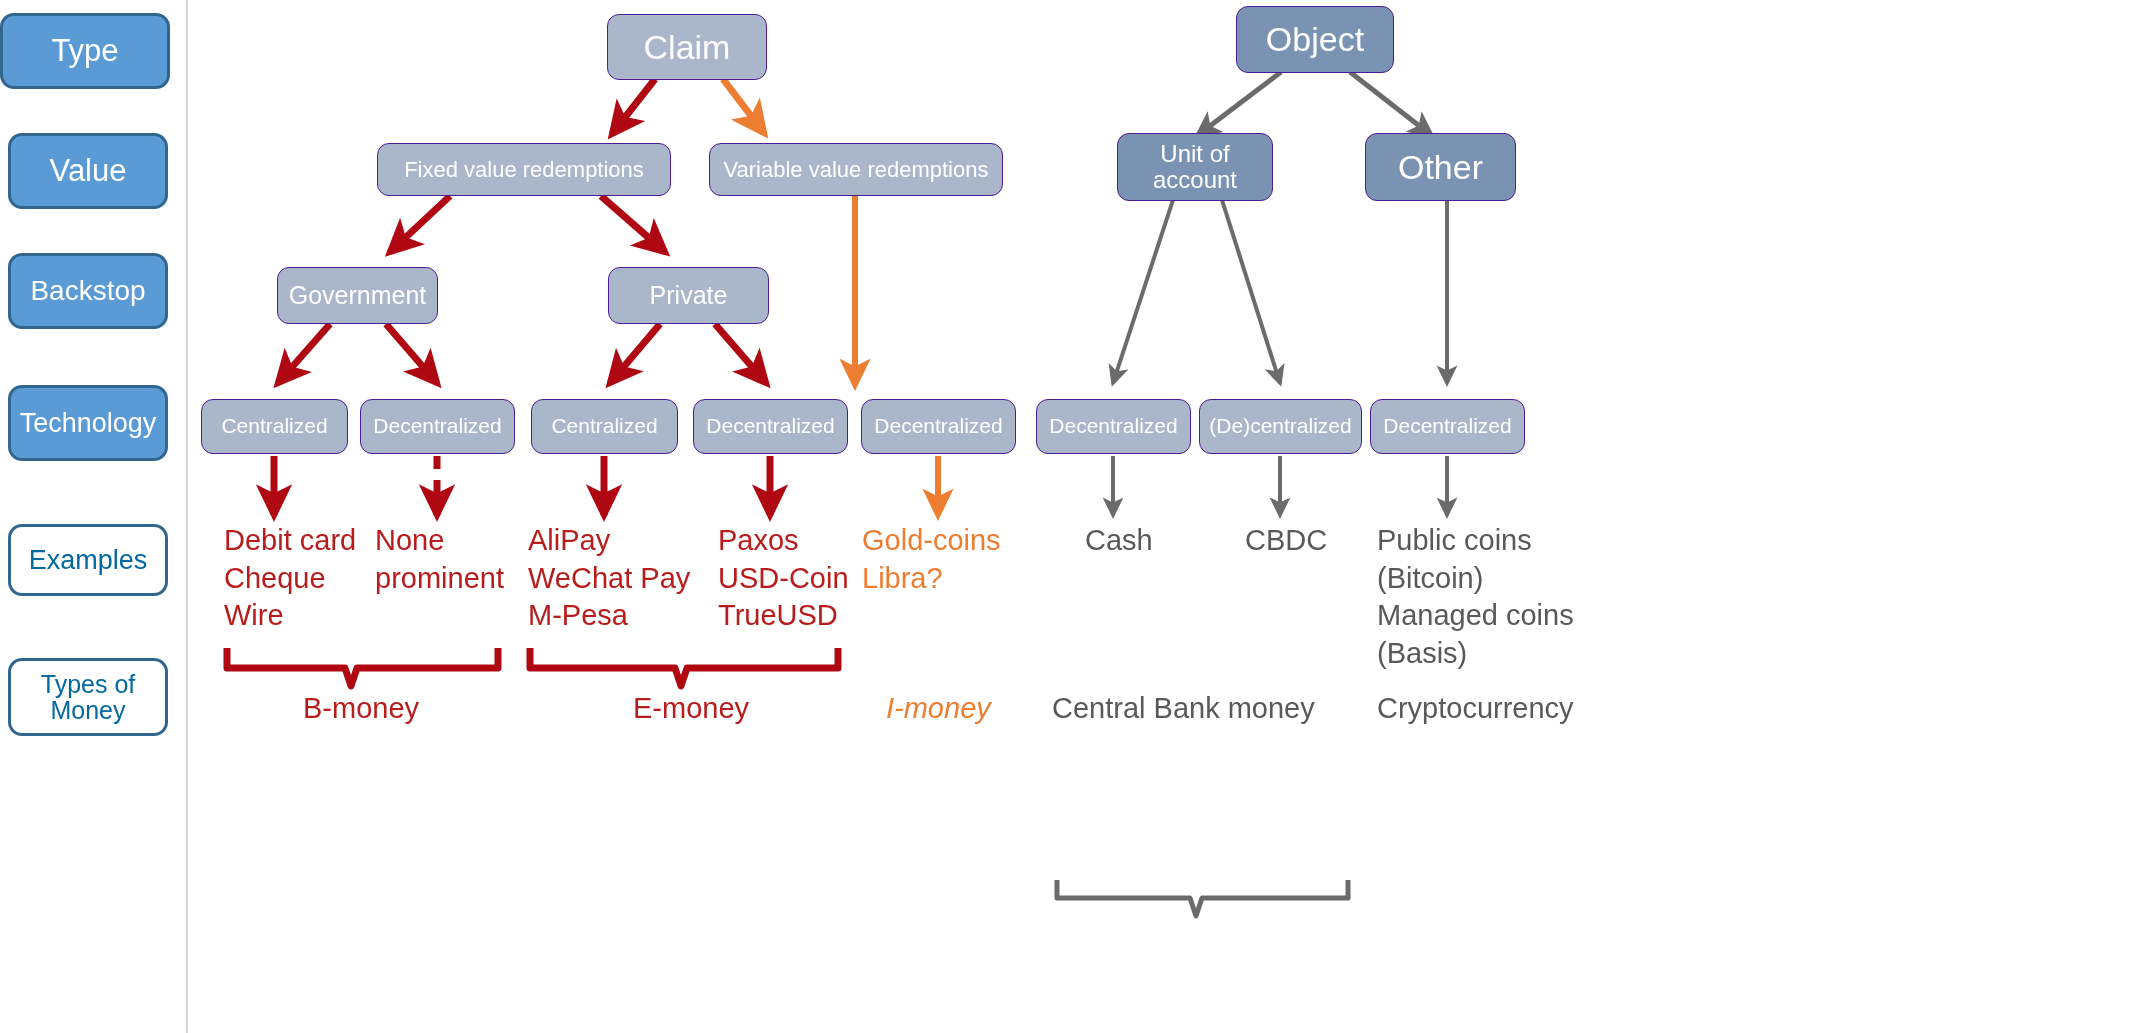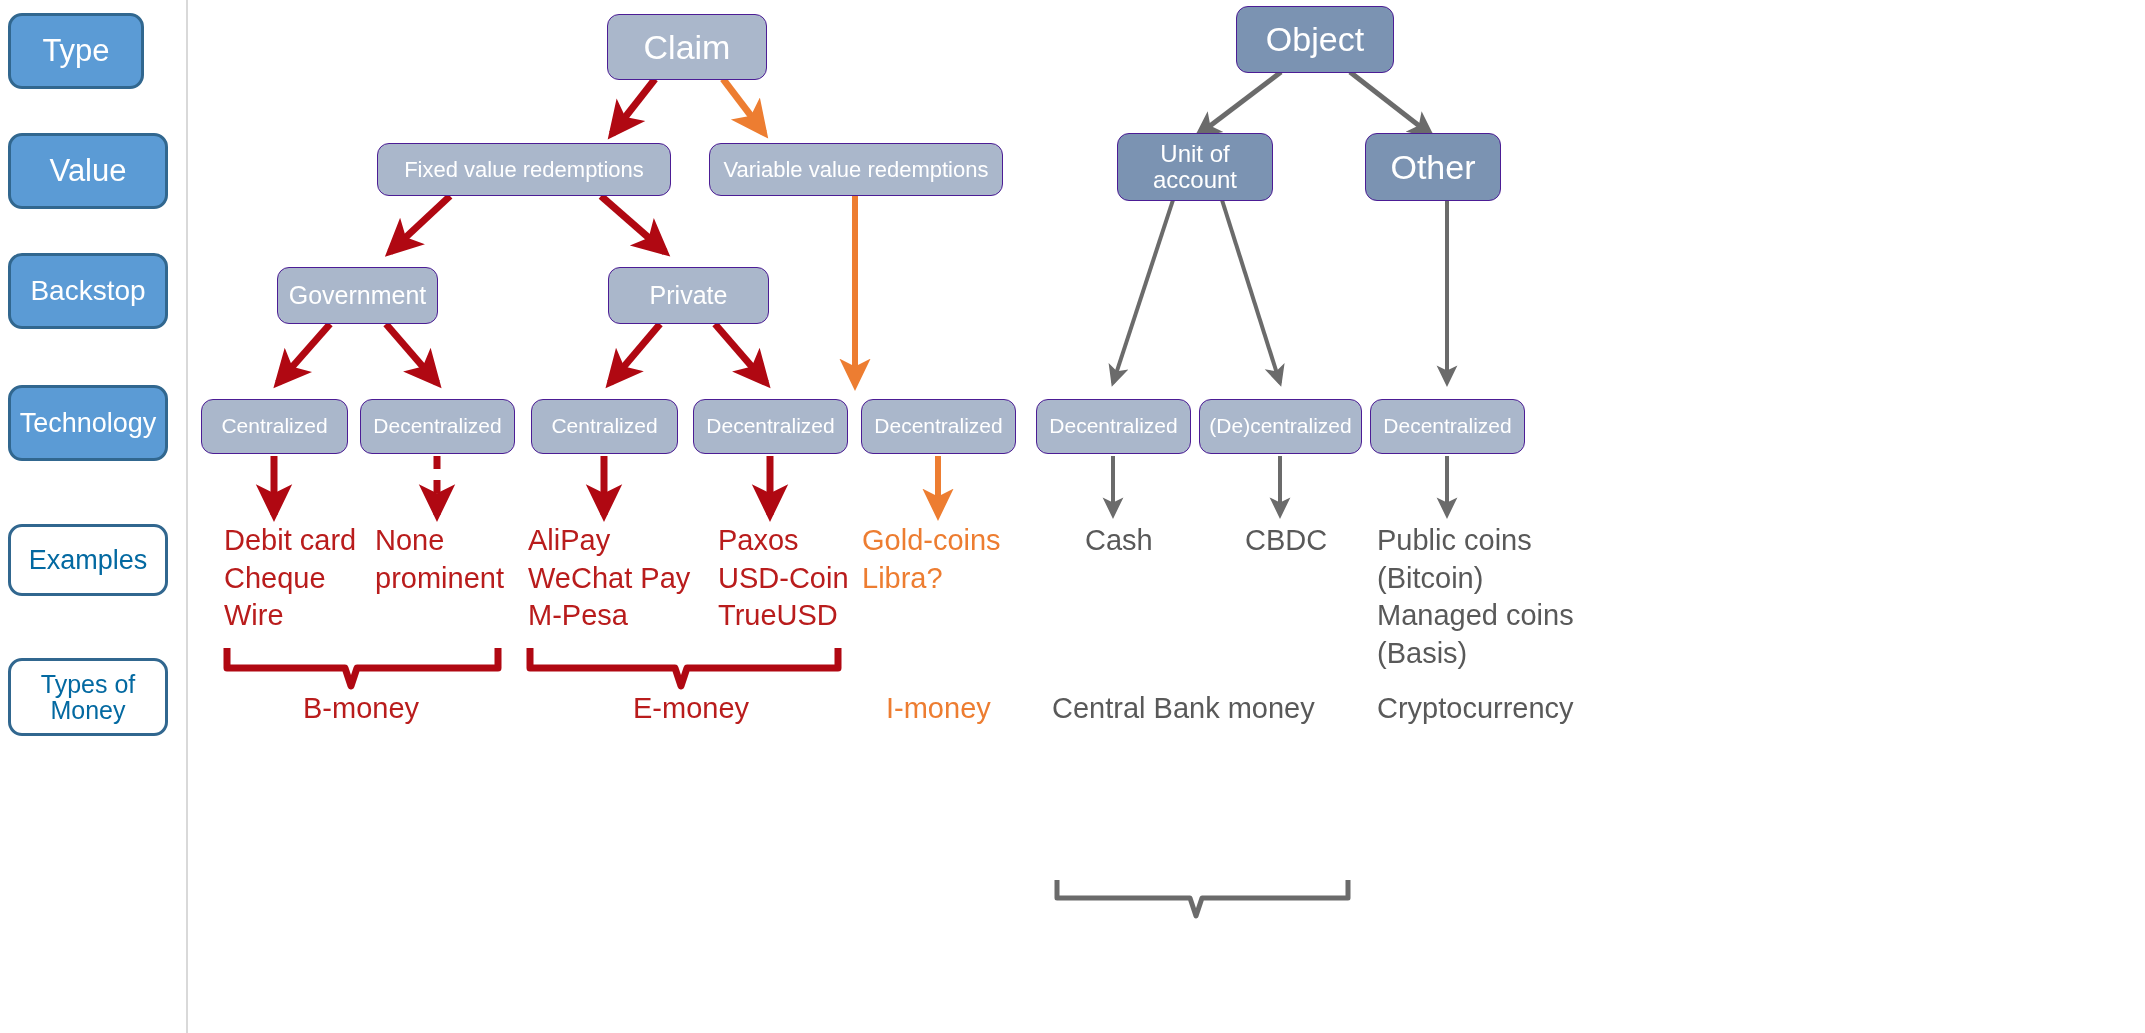--- a/index.html
+++ b/index.html
@@ -43,21 +43,21 @@
 
   svg.layer{position:absolute;left:0;top:0;width:2145px;height:1033px;pointer-events:none;}
 </style>
 </head>
 <body>
 
 <div id="stage">
 
   <div class="divider" style="left:186px;top:0;width:2px;height:1033px;"></div>
 
-  <div class="rail filled" style="left:8px;top:13px;width:136px;height:76px;font-size:31px;">
+  <div class="rail filled" style="left:0;top:13px;width:170px;height:76px;font-size:31px;">
     <span>Type</span>
   </div>
   <div class="rail filled" style="left:8px;top:133px;width:160px;height:76px;font-size:31px;">
     <span>Value</span>
   </div>
   <div class="rail filled" style="left:8px;top:253px;width:160px;height:76px;font-size:28px;">
     <span>Backstop</span>
   </div>
   <div class="rail filled" style="left:8px;top:385px;width:160px;height:76px;font-size:27px;">
     <span>Technology</span>
@@ -137,21 +137,21 @@
   <div class="node light" style="left:377px;top:143px;width:294px;height:53px;font-size:22px;">
     <span>Fixed value redemptions</span>
   </div>
   <div class="node light" style="left:709px;top:143px;width:294px;height:53px;font-size:22px;">
     <span>Variable value redemptions</span>
   </div>
   <div class="node dark" style="left:1117px;top:133px;width:156px;height:68px;font-size:24px;white-space:pre-line;">
     <span>Unit of
 account</span>
   </div>
-  <div class="node dark" style="left:1365px;top:133px;width:136px;height:68px;font-size:34px;">
+  <div class="node dark" style="left:1365px;top:133px;width:151px;height:68px;font-size:34px;">
     <span>Other</span>
   </div>
 
   <div class="node light" style="left:277px;top:267px;width:161px;height:57px;font-size:25px;">
     <span>Government</span>
   </div>
   <div class="node light" style="left:608px;top:267px;width:161px;height:57px;font-size:25px;">
     <span>Private</span>
   </div>
 
@@ -204,19 +204,19 @@
 
   <div class="txt gray" style="left:1377px;top:522px;font-size:29px;">Public coins
 (Bitcoin)
 Managed coins
 (Basis)</div>
 
   <div class="txt red" style="left:303px;top:690px;font-size:29px;">B-money</div>
 
   <div class="txt red" style="left:633px;top:690px;font-size:29px;">E-money</div>
 
-  <div class="txt orange" style="left:886px;top:690px;font-size:29px;">I-money</div>
+  <div class="txt orange" style="left:886px;top:690px;font-size:29px;font-style:italic;">I-money</div>
 
   <div class="txt gray" style="left:1052px;top:690px;font-size:29px;">Central Bank money</div>
 
   <div class="txt gray" style="left:1377px;top:690px;font-size:29px;">Cryptocurrency</div>
 
 </div>
 
 </body></html>

